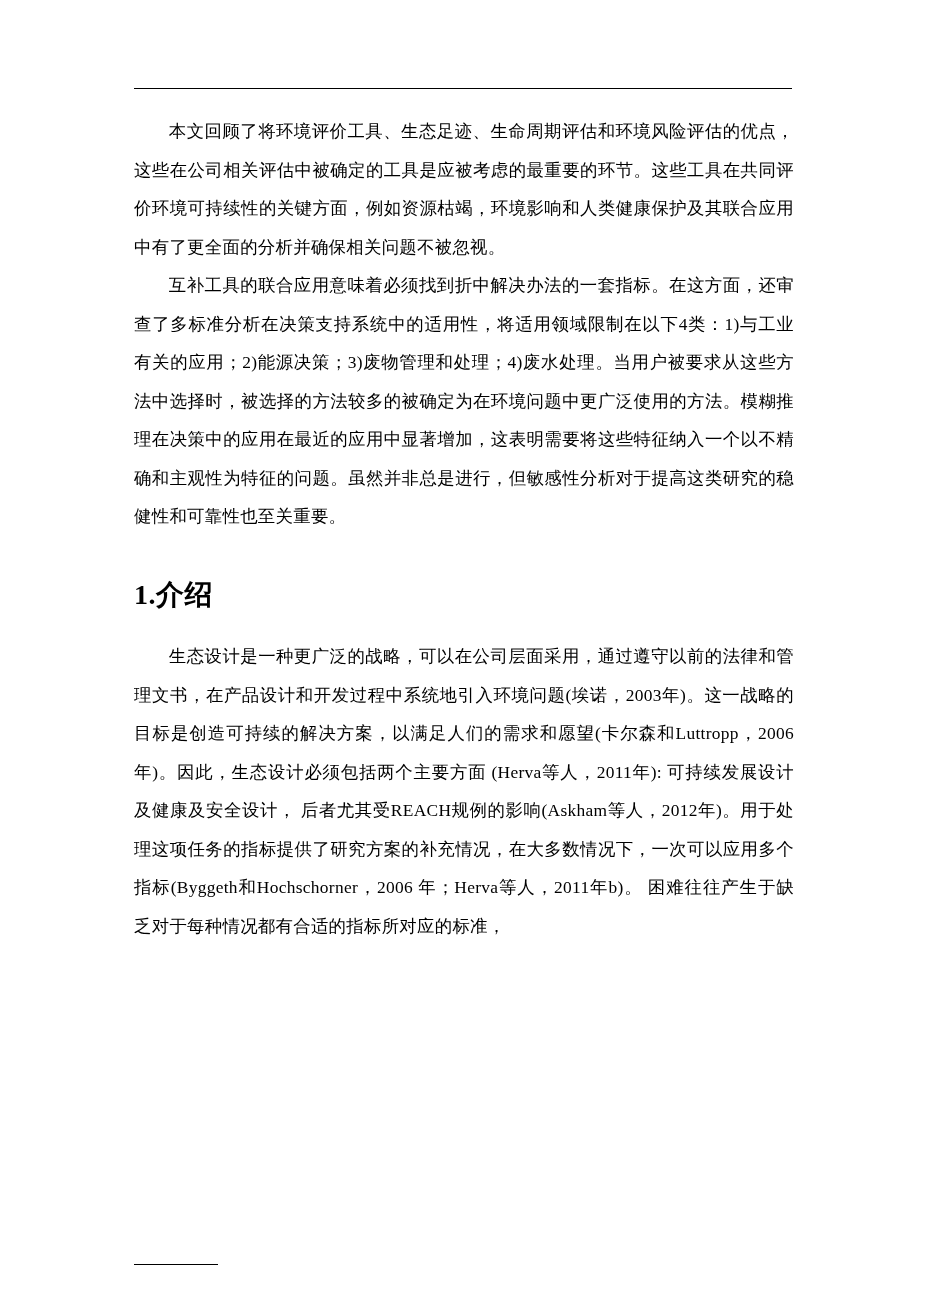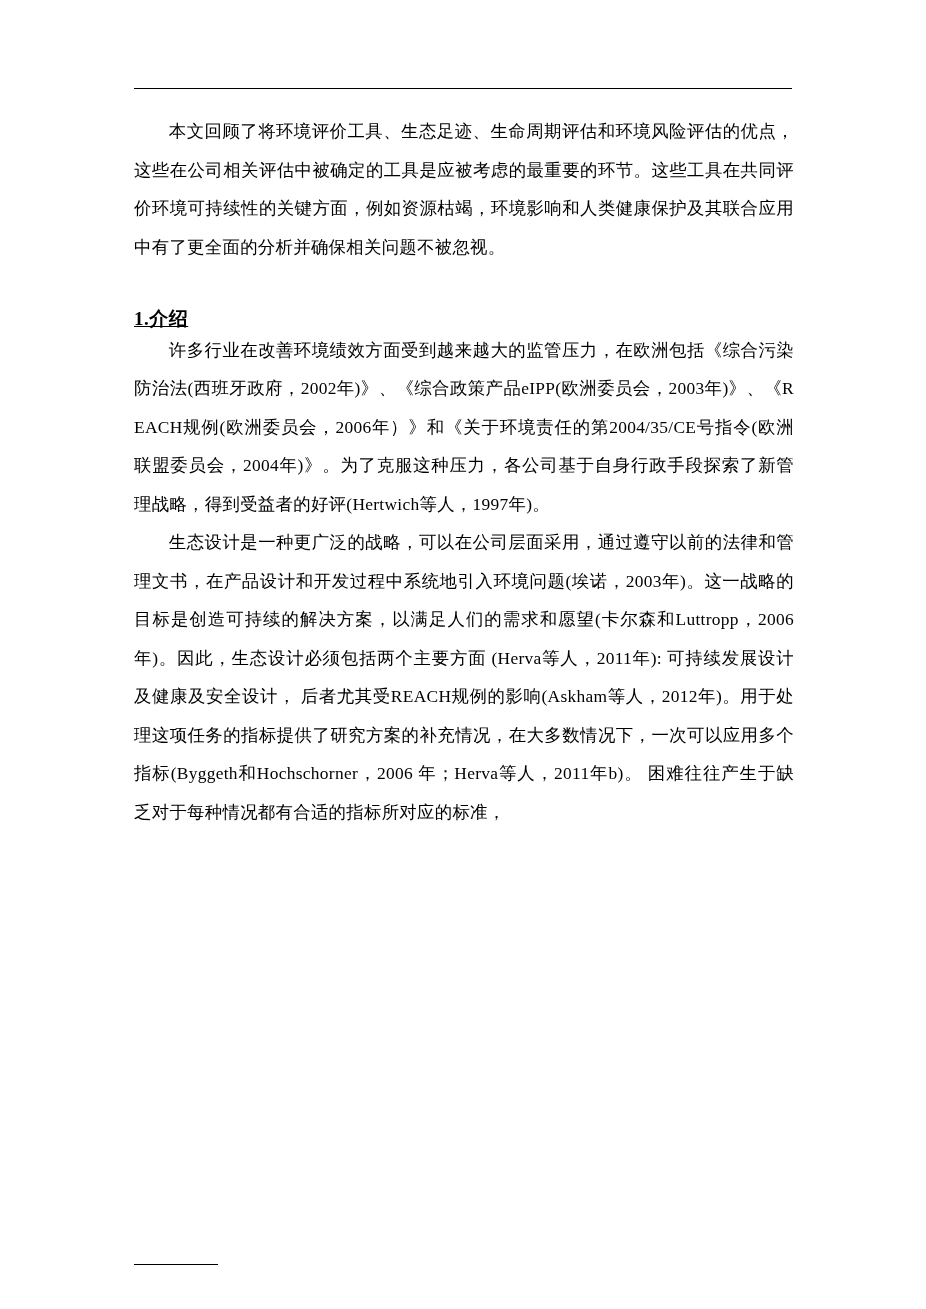--- a/index.html
+++ b/index.html
@@ -40,26 +40,26 @@
   .para {
     font-size: 17.4px;
     line-height: 38.5px;
     text-align: justify;
     text-indent: 2em;
     letter-spacing: 0.3px;
     word-break: break-all;
   }
 
   .section-heading {
-    font-size: 19px;
+    font-size: 28px;
     font-weight: bold;
     line-height: 1.2;
     margin-top: 42px;
+    margin-bottom: 26px;
     letter-spacing: 0.5px;
-    text-decoration: underline;
   }
 
   .footnote-rule {
     position: absolute;
     left: 134px;
     bottom: 44px;
     width: 84px;
     height: 0;
     border-top: 1px solid #000000;
   }
@@ -68,25 +68,25 @@
 <body>
 
 <div class="page">
 
   <div class="header-rule"></div>
 
   <div class="content">
 
     <p class="para">本文回顾了将环境评价工具、生态足迹、生命周期评估和环境风险评估的优点，这些在公司相关评估中被确定的工具是应被考虑的最重要的环节。这些工具在共同评价环境可持续性的关键方面，例如资源枯竭，环境影响和人类健康保护及其联合应用中有了更全面的分析并确保相关问题不被忽视。</p>
 
+    <p class="para">互补工具的联合应用意味着必须找到折中解决办法的一套指标。在这方面，还审查了多标准分析在决策支持系统中的适用性，将适用领域限制在以下4类：1)与工业有关的应用；2)能源决策；3)废物管理和处理；4)废水处理。当用户被要求从这些方法中选择时，被选择的方法较多的被确定为在环境问题中更广泛使用的方法。模糊推理在决策中的应用在最近的应用中显著增加，这表明需要将这些特征纳入一个以不精确和主观性为特征的问题。虽然并非总是进行，但敏感性分析对于提高这类研究的稳健性和可靠性也至关重要。</p>
 
 
     <h1 class="section-heading">1.介绍</h1>
 
-    <p class="para">许多行业在改善环境绩效方面受到越来越大的监管压力，在欧洲包括《综合污染防治法(西班牙政府，2002年)》、《综合政策产品eIPP(欧洲委员会，2003年)》、《REACH规例(欧洲委员会，2006年）》和《关于环境责任的第2004/35/CE号指令(欧洲联盟委员会，2004年)》。为了克服这种压力，各公司基于自身行政手段探索了新管理战略，得到受益者的好评(Hertwich等人，1997年)。</p>
 
     <p class="para">生态设计是一种更广泛的战略，可以在公司层面采用，通过遵守以前的法律和管理文书，在产品设计和开发过程中系统地引入环境问题(埃诺，2003年)。这一战略的目标是创造可持续的解决方案，以满足人们的需求和愿望(卡尔森和Luttropp，2006年)。因此，生态设计必须包括两个主要方面 (Herva等人，2011年):  可持续发展设计及健康及安全设计， 后者尤其受REACH规例的影响(Askham等人，2012年)。用于处理这项任务的指标提供了研究方案的补充情况，在大多数情况下，一次可以应用多个指标(Byggeth和Hochschorner，2006 年；Herva等人，2011年b)。  困难往往产生于缺乏对于每种情况都有合适的指标所对应的标准，</p>
 
   </div>
 
   <div class="footnote-rule"></div>
 
 </div>
 
 </body></html>

